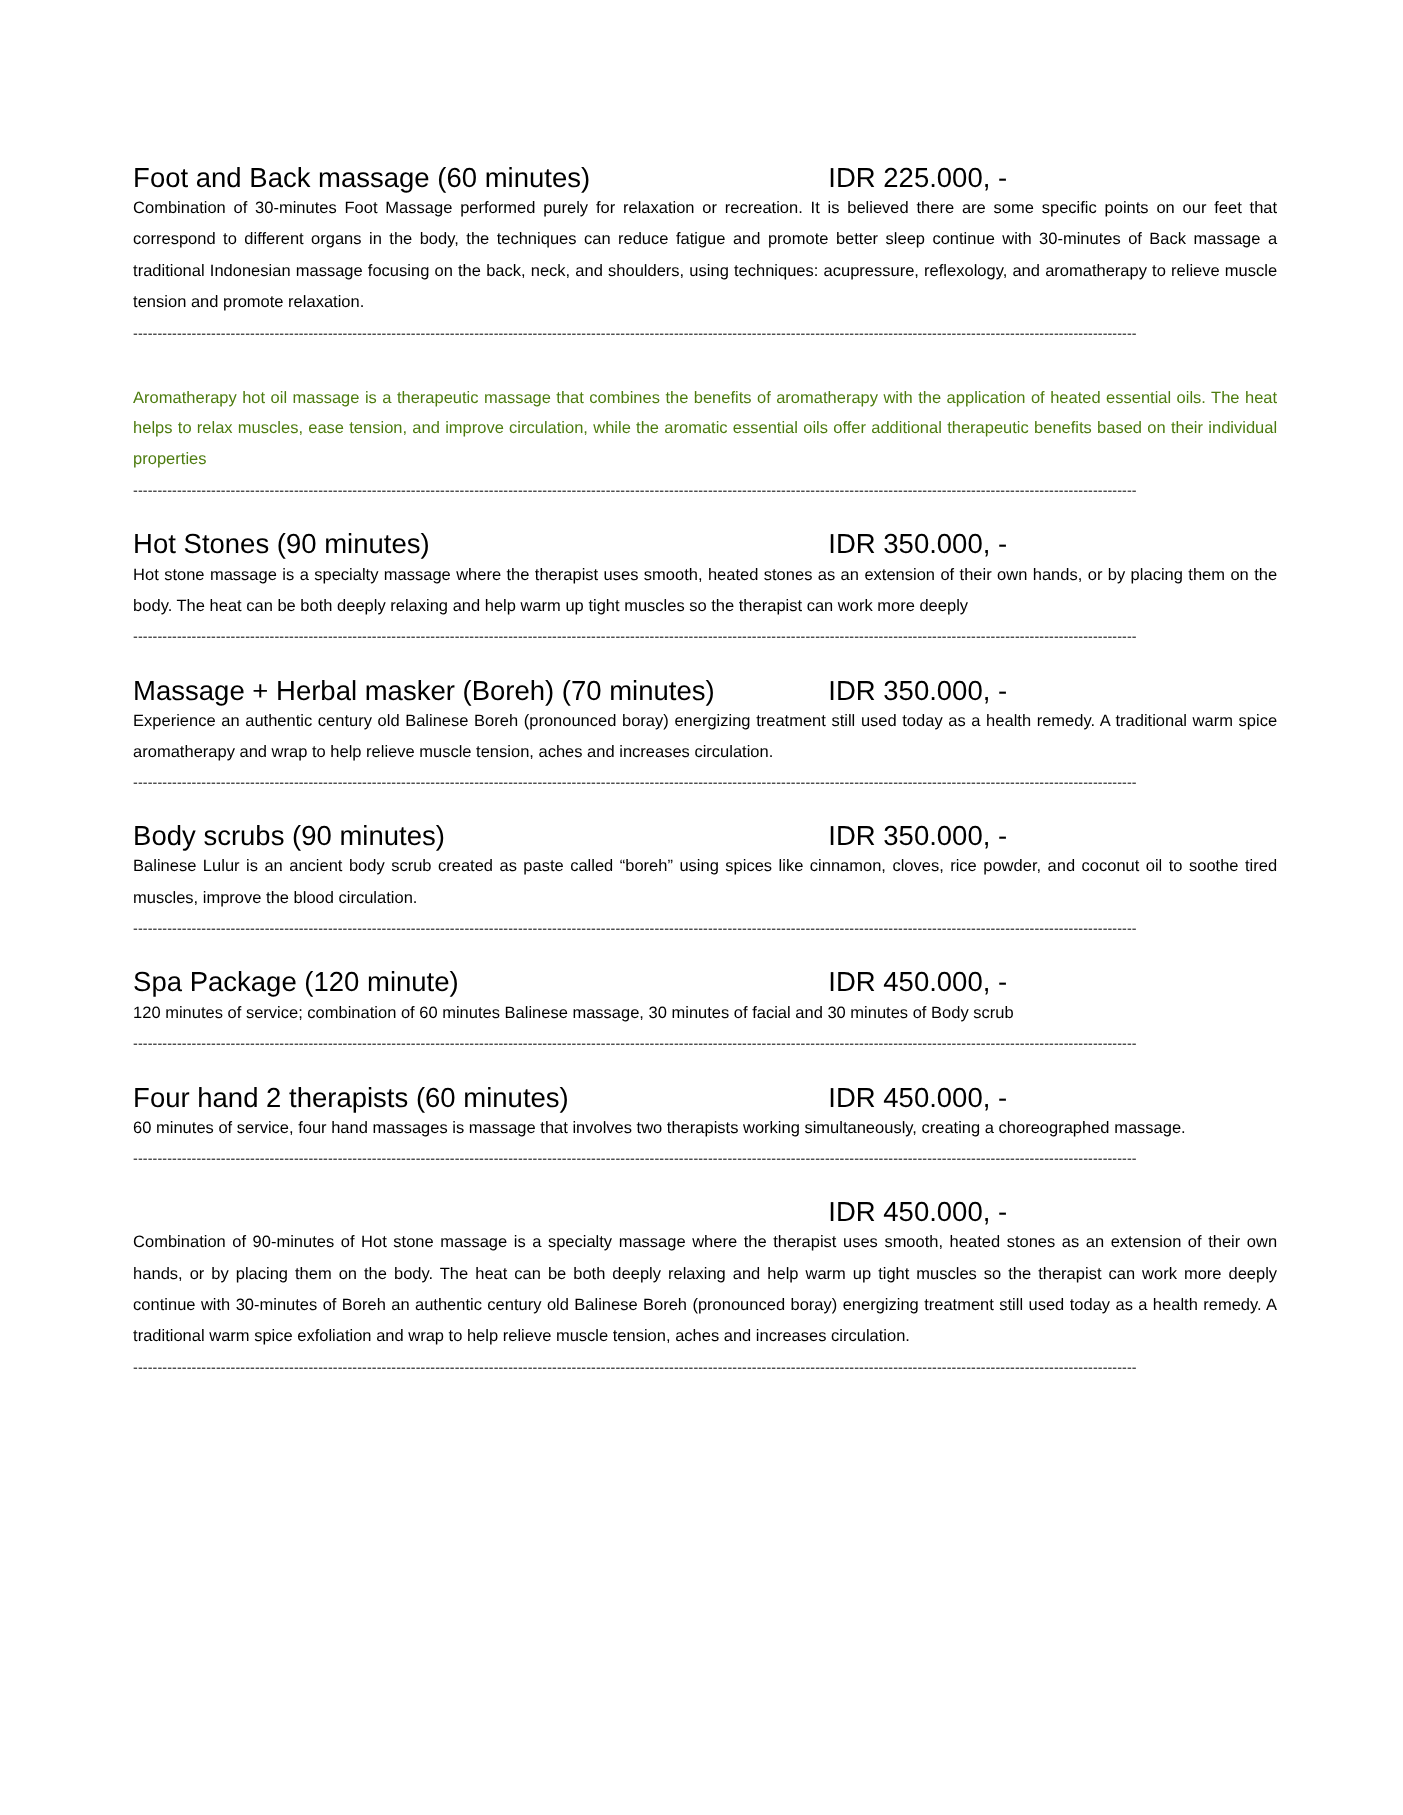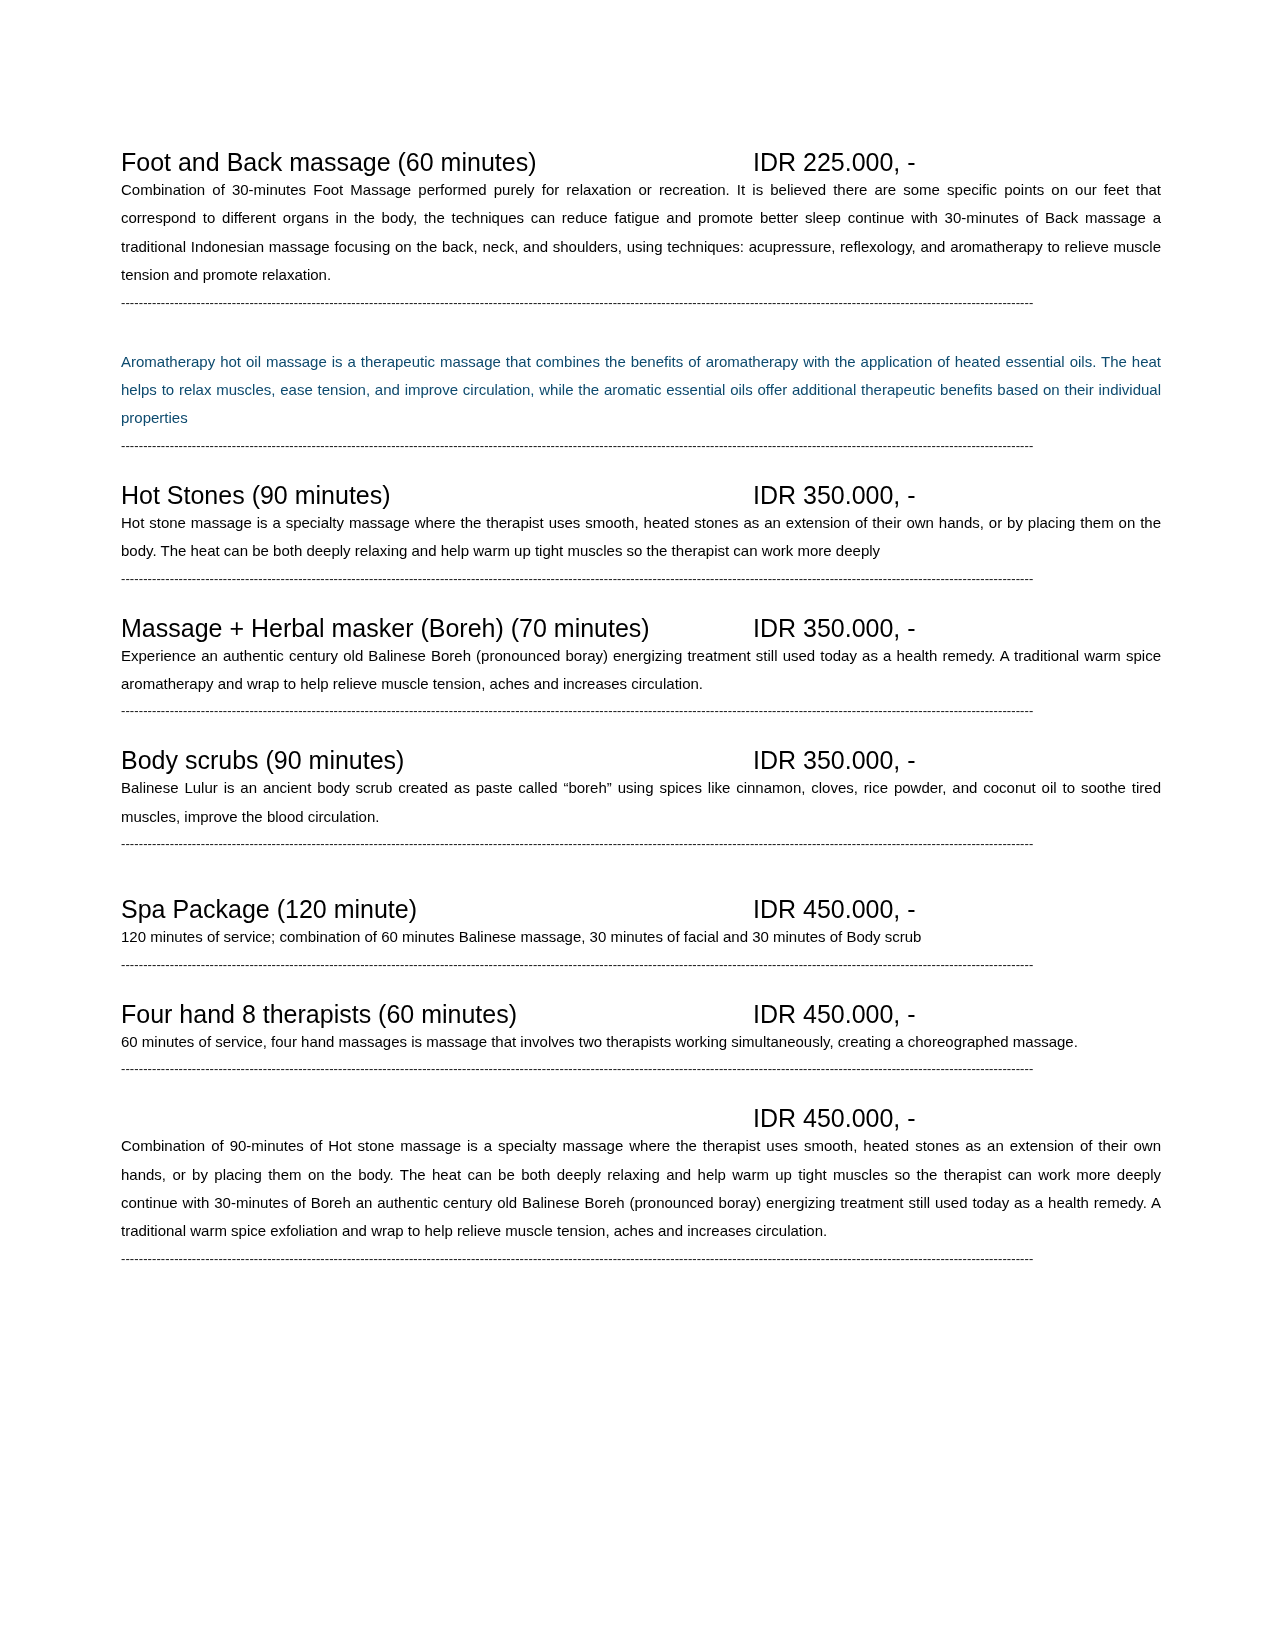--- a/index.html
+++ b/index.html
@@ -4,21 +4,21 @@
   <style>
     html, body { margin: 0; padding: 0; background: #ffffff; }
     body { width: 1275px; height: 1650px; position: relative; overflow: hidden;
            font-family: "Liberation Sans", sans-serif; color: #000; }
     .page { position: absolute; left: 121px; top: 148px; width: 1040px; }
     .item { margin: 0; }
     .head { position: relative; height: 28px; font-weight: normal; font-size: 25px; line-height: 28px; white-space: nowrap; }
     .head .name { position: absolute; left: 0; top: 0; }
     .head .price { position: absolute; left: 632px; top: 0; }
     .desc { font-size: 15px; line-height: 28.4px; text-align: justify; margin: 0; }
-    .desc.navy { color: #0c4a6e; }
+    .desc.navy { color: #4d7c0f; }
     .sep { font-size: 13px; line-height: 14px; white-space: nowrap; overflow: hidden; width: 1032px; letter-spacing: 0.1px; color: #111; margin-top: 6px; }
   </style>
 </head>
 <body>
 
 <div class="page">
 
   <div class="item" style="margin-top:0;">
     <div class="head">
       <span class="name">Foot and Back massage (60 minutes)</span>
@@ -53,32 +53,32 @@
 
   <div class="item" style="margin-top:28px;">
     <div class="head">
       <span class="name">Body scrubs (90 minutes)</span>
       <span class="price">IDR 350.000, -</span>
     </div>
     <p class="desc">Balinese Lulur is an ancient body scrub created as paste called “boreh” using spices like cinnamon, cloves, rice powder, and coconut oil to soothe tired muscles, improve the blood circulation.</p>
     <div class="sep">--------------------------------------------------------------------------------------------------------------------------------------------------------------------------------------------------------------</div>
   </div>
 
-  <div class="item" style="margin-top:44px;">
+  <div class="item" style="margin-top:28px;">
     <div class="head">
       <span class="name">Spa Package (120 minute)</span>
       <span class="price">IDR 450.000, -</span>
     </div>
     <p class="desc">120 minutes of service; combination of 60 minutes Balinese massage, 30 minutes of facial and 30 minutes of Body scrub</p>
     <div class="sep">--------------------------------------------------------------------------------------------------------------------------------------------------------------------------------------------------------------</div>
   </div>
 
   <div class="item" style="margin-top:28px;">
     <div class="head">
-      <span class="name">Four hand 8 therapists (60 minutes)</span>
+      <span class="name">Four hand 2 therapists (60 minutes)</span>
       <span class="price">IDR 450.000, -</span>
     </div>
     <p class="desc">60 minutes of service, four hand massages is massage that involves two therapists working simultaneously, creating a choreographed massage.</p>
     <div class="sep" style="width:1024px;">--------------------------------------------------------------------------------------------------------------------------------------------------------------------------------------------------------------</div>
   </div>
 
   <div class="item" style="margin-top:28px;">
     <div class="head">
       <span class="price">IDR 450.000, -</span>
     </div>

